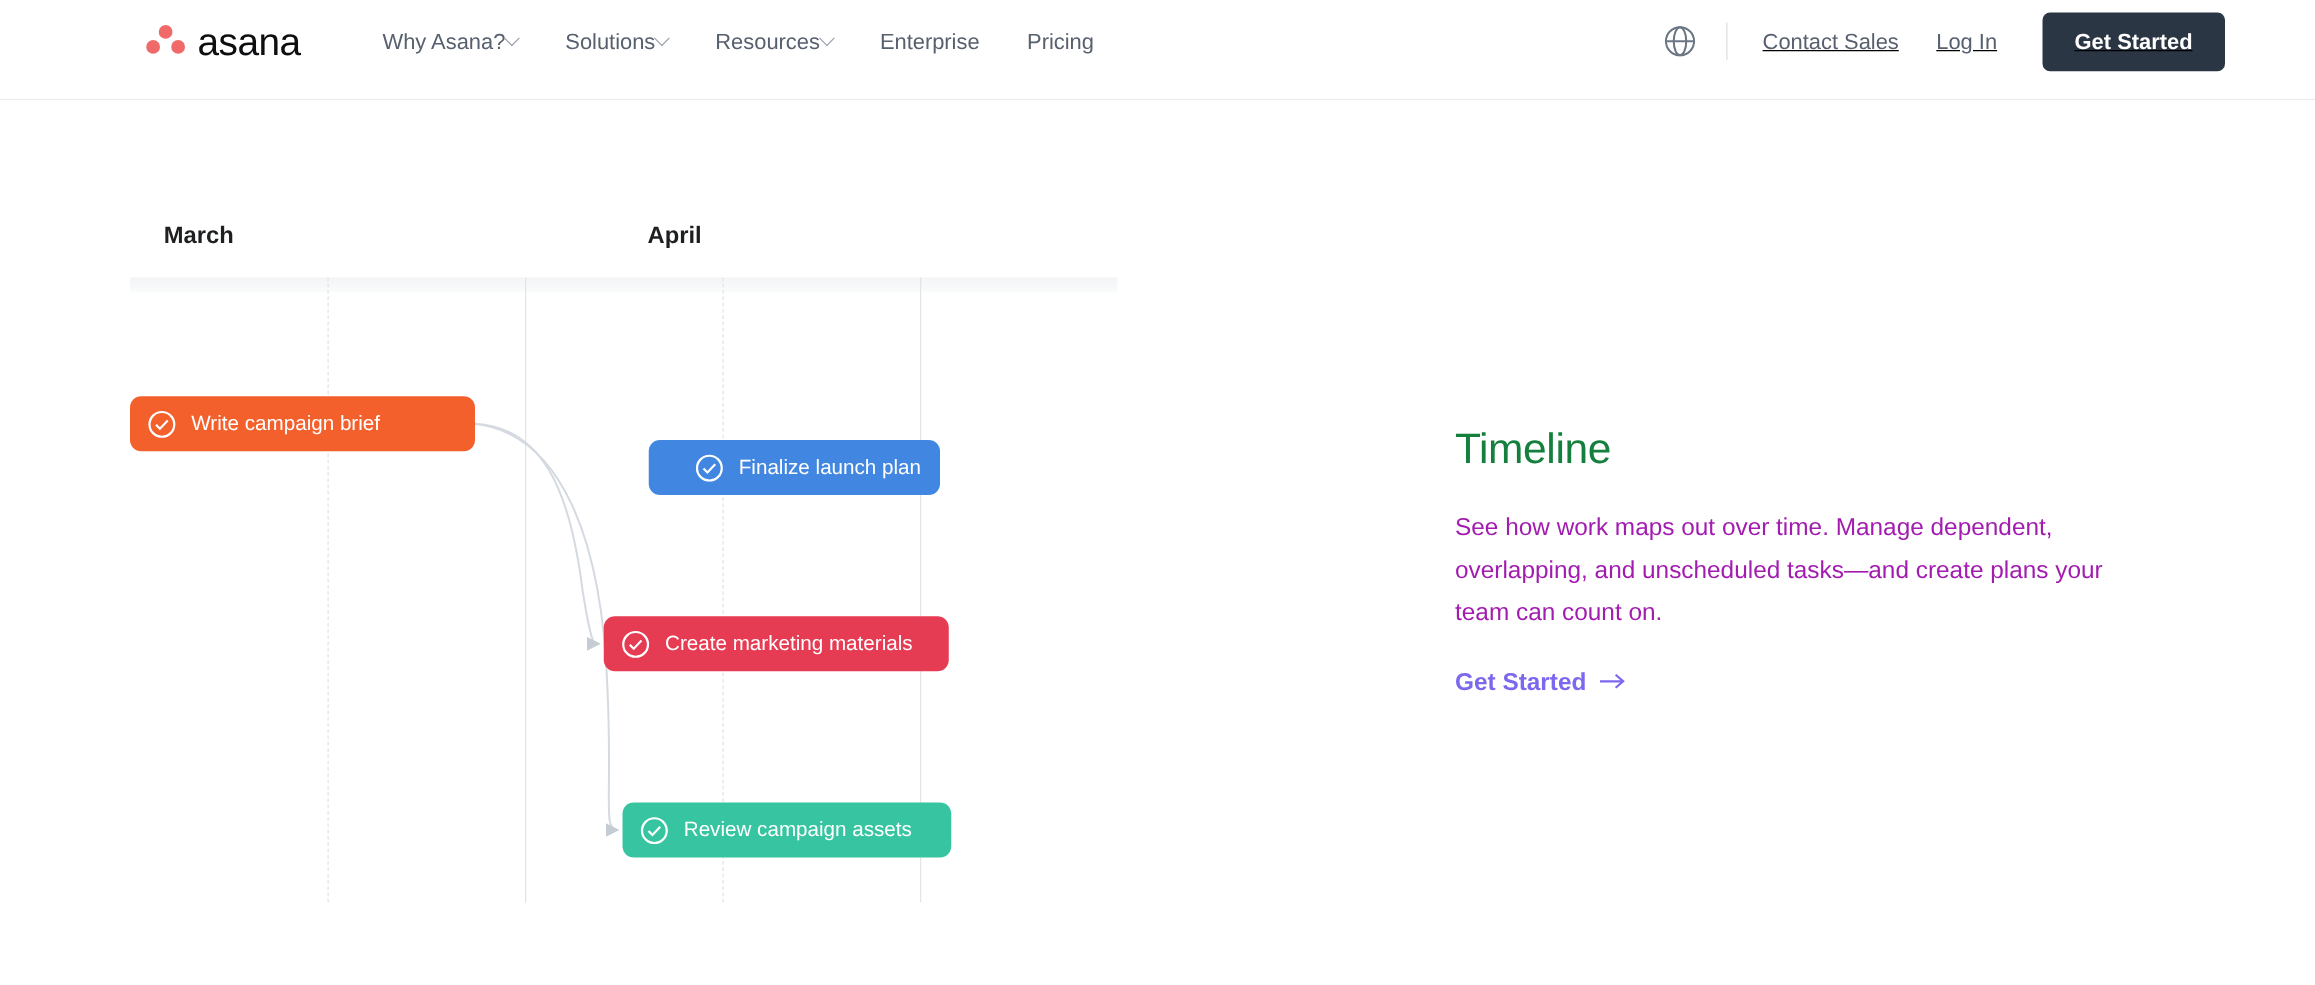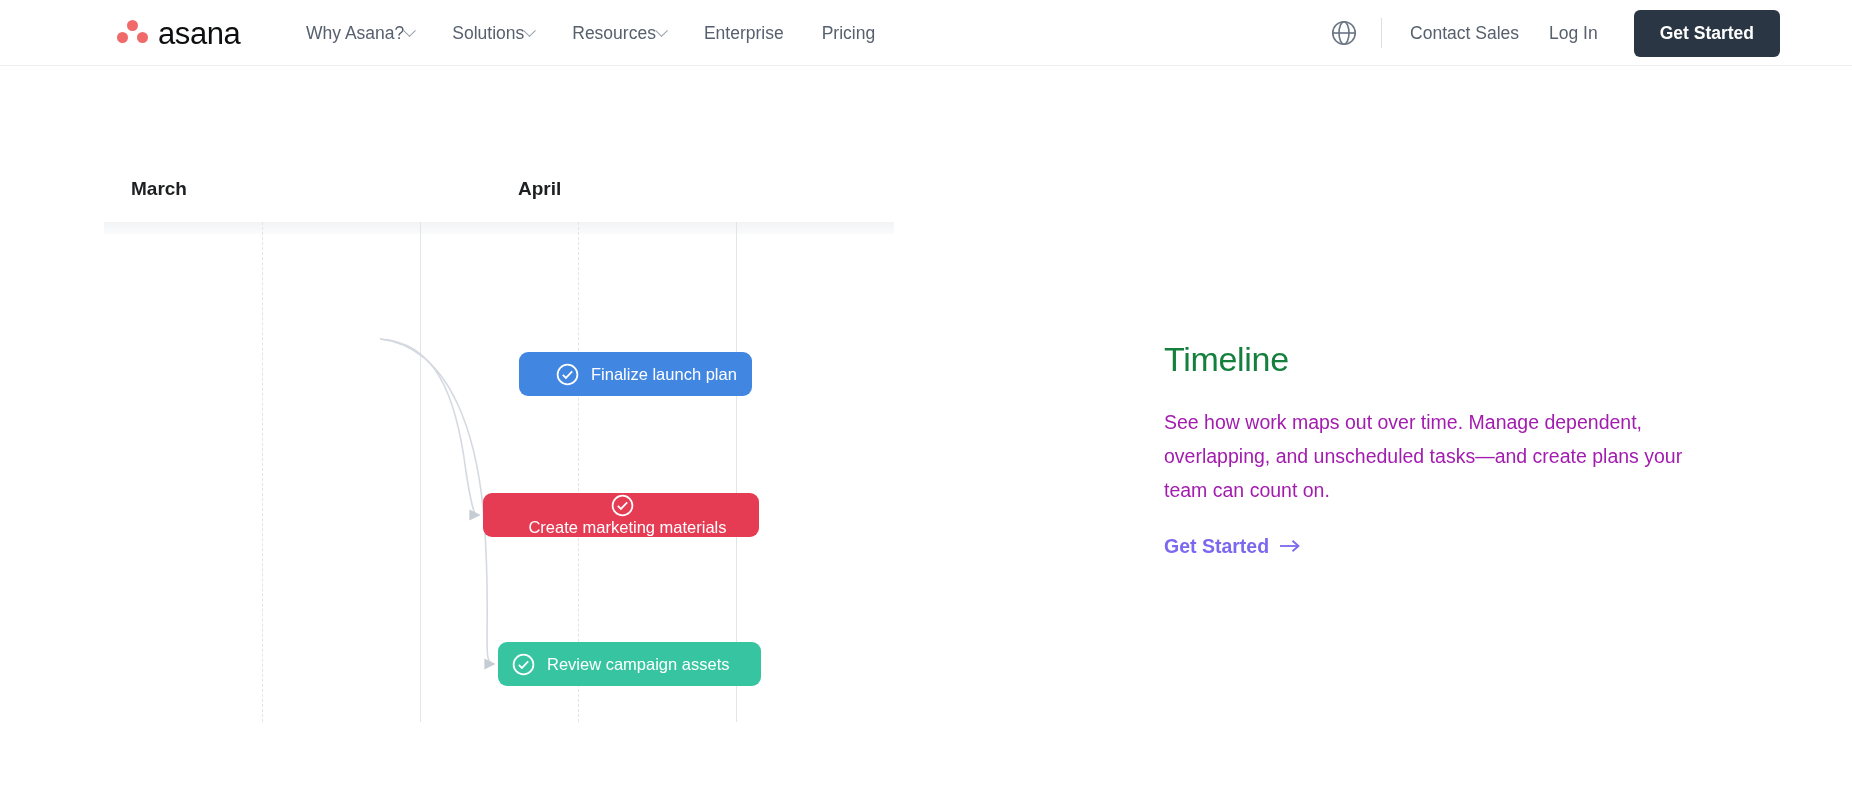--- a/index.html
+++ b/index.html
@@ -9,21 +9,21 @@
     background: #ffffff;
     font-family: "Liberation Sans", sans-serif;
     overflow: hidden;
   }
 
   
   .navbar {
     position: absolute;
     top: 0; left: 0;
     width: 1852px;
-    height: 66px;
+    height: 80px;
     background: #ffffff;
     border-bottom: 1px solid #eceef1;
     display: flex;
     align-items: center;
   }
   .brand {
     position: absolute;
     left: 116px;
     top: 15px;
     display: flex;
@@ -78,20 +78,21 @@
   }
 
   .nav-right {
     position: absolute;
     right: 0;
     top: 0;
     height: 66px;
     display: flex;
     align-items: center;
     gap: 0;
+    text-decoration: underline;
   }
   .globe-btn {
     width: 30px; height: 30px;
     margin-right: 22px;
     cursor: pointer;
   }
   .nav-divider {
     width: 1px; height: 30px;
     background: #dcdfe4;
     margin-right: 28px;
@@ -291,33 +292,42 @@
   <svg class="dep-svg" viewBox="0 0 790 500">
     <defs>
       <marker id="ah" markerWidth="7" markerHeight="7" refX="6" refY="3.5" orient="auto">
         <path d="M0,0 L7,3.5 L0,7 z" fill="#c6ccd4"></path>
       </marker>
     </defs>
     <path d="M276,117 C330,120 352,170 362,250 C370,300 372,293 375,293" fill="none" stroke="#d5dae1" stroke-width="1.6" marker-end="url(#ah)"></path>
     <path d="M276,117 C345,125 378,210 382,330 C386,418 378,442 390,442" fill="none" stroke="#d5dae1" stroke-width="1.6" marker-end="url(#ah)"></path>
   </svg>
 
+  <div class="bar" style="left:0px; top:139px; width:276px; background:#f4602c;">
+    <span class="check-ic">
+      <svg width="25" height="25" viewBox="0 0 24 24" fill="none" stroke="#ffffff" stroke-width="1.7">
+        <circle cx="12" cy="12" r="9.5"></circle>
+          <path d="M7.5 12.3 l3 3 l6 -6.2"></path>
+      </svg>
+    </span>
+    <span class="bar-label">Write campaign brief</span>
+  </div>
 
 
   <div class="bar" style="left:415px; top:174px; width:233px; background:#4186e0;padding-left:36px;">
     <span class="check-ic">
       <svg width="25" height="25" viewBox="0 0 24 24" fill="none" stroke="#ffffff" stroke-width="1.7">
         <circle cx="12" cy="12" r="9.5"></circle>
           <path d="M7.5 12.3 l3 3 l6 -6.2"></path>
       </svg>
     </span>
     <span class="bar-label">Finalize launch plan</span>
   </div>
 
-  <div class="bar" style="left:379px; top:315px; width:276px; background:#e53b53;flex-direction:column;">
+  <div class="bar" style="left:379px; top:315px; width:276px; background:#e53b53;">
     <span class="check-ic">
       <svg width="25" height="25" viewBox="0 0 24 24" fill="none" stroke="#ffffff" stroke-width="1.7">
         <circle cx="12" cy="12" r="9.5"></circle>
           <path d="M7.5 12.3 l3 3 l6 -6.2"></path>
       </svg>
     </span>
     <span class="bar-label">Create marketing materials</span>
   </div>
 
 

